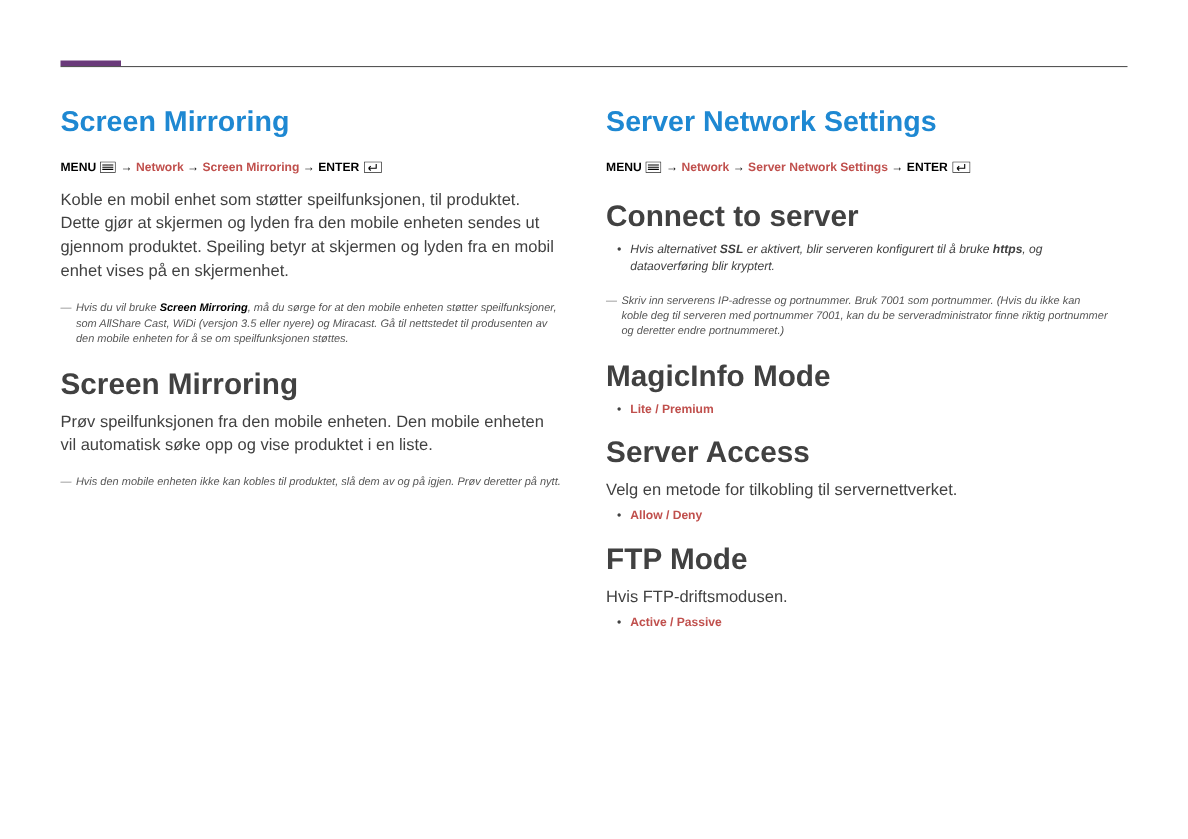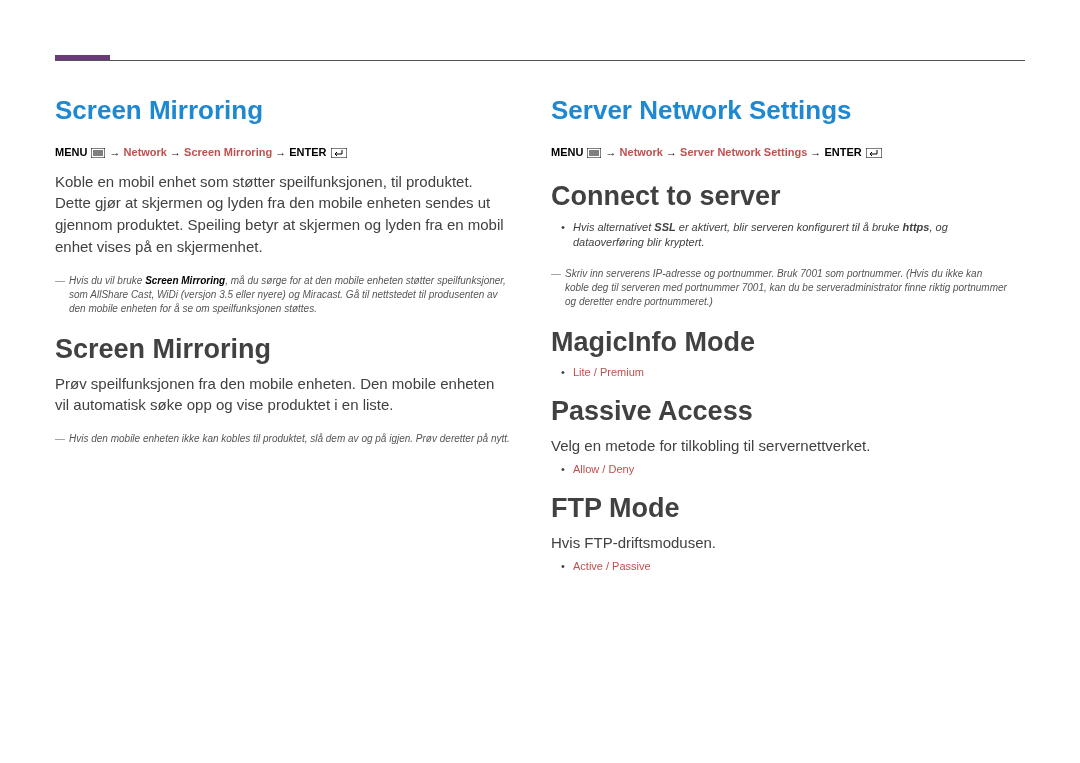--- a/index.html
+++ b/index.html
@@ -101,21 +101,21 @@
   ul.bullets li::before {
     content: "•";
     position: absolute;
     left: 10px;
     top: 0;
     color: #414141;
   }
   ul.bullets li .bold { font-weight: 700; }
   .opt {
     font-size: 11px;
-    font-weight: 400;
+    font-weight: 700;
     color: #C0504D;
     padding-left: 22px;
     position: relative;
     margin: 4px 0 8px 0;
   }
   .opt::before {
     content: "•";
     position: absolute;
     left: 10px;
     top: 0;
@@ -204,21 +204,21 @@
     <ul class="bullets">
       <li>
         <span>Hvis alternativet </span><span class="bold">SSL</span><span> er aktivert, blir serveren konfigurert til å bruke </span><span class="bold">https</span><span>, og dataoverføring blir kryptert.</span>
       </li>
     </ul>
     <div class="note">Skriv inn serverens IP-adresse og portnummer. Bruk 7001 som portnummer. (Hvis du ikke kan koble deg til serveren med portnummer 7001, kan du be serveradministrator finne riktig portnummer og deretter endre portnummeret.)</div>
 
     <h2>MagicInfo Mode</h2>
     <div class="opt">Lite / Premium</div>
 
-    <h2>Passive Access</h2>
+    <h2>Server Access</h2>
     <p class="body">Velg en metode for tilkobling til servernettverket.</p>
     <div class="opt">Allow / Deny</div>
 
     <h2>FTP Mode</h2>
     <p class="body">Hvis FTP-driftsmodusen.</p>
     <div class="opt">Active / Passive</div>
   </div>
 
 </div>
 

